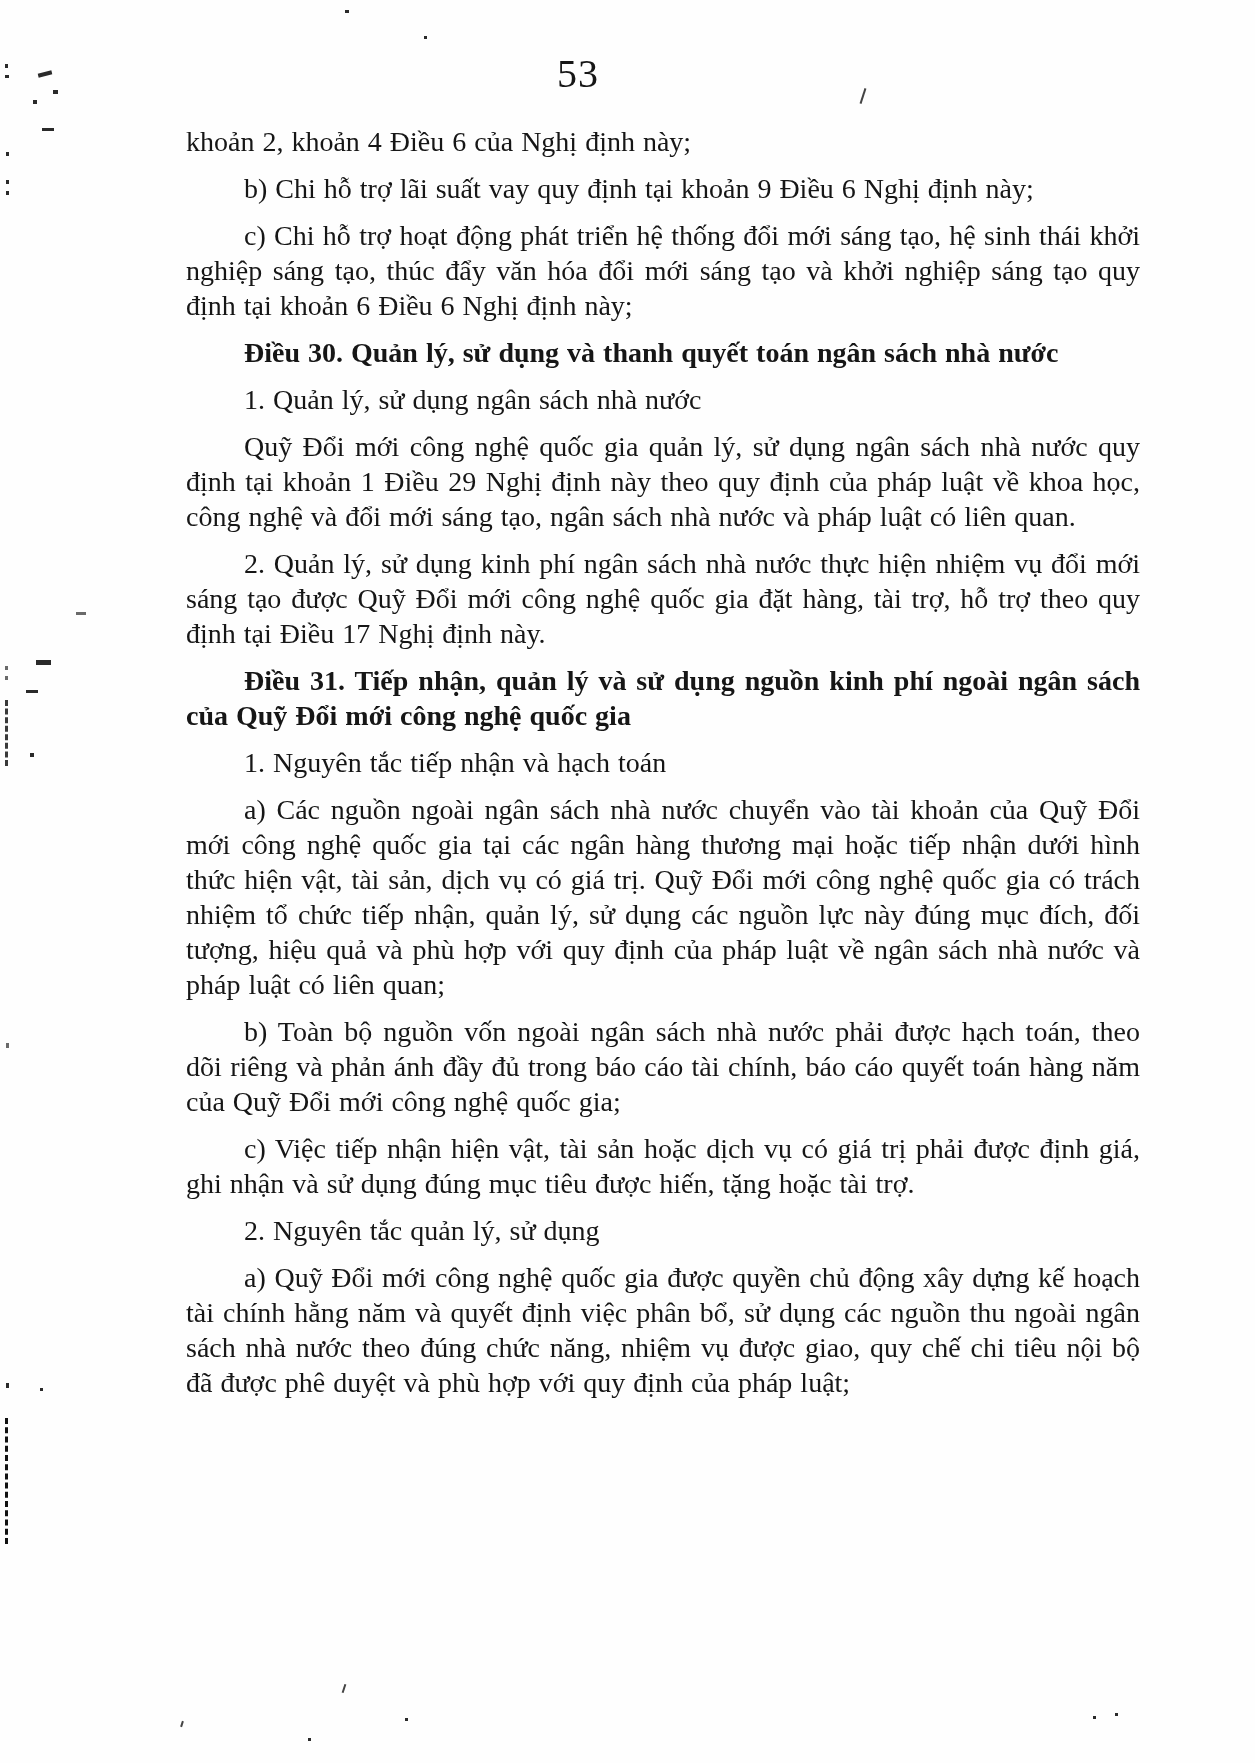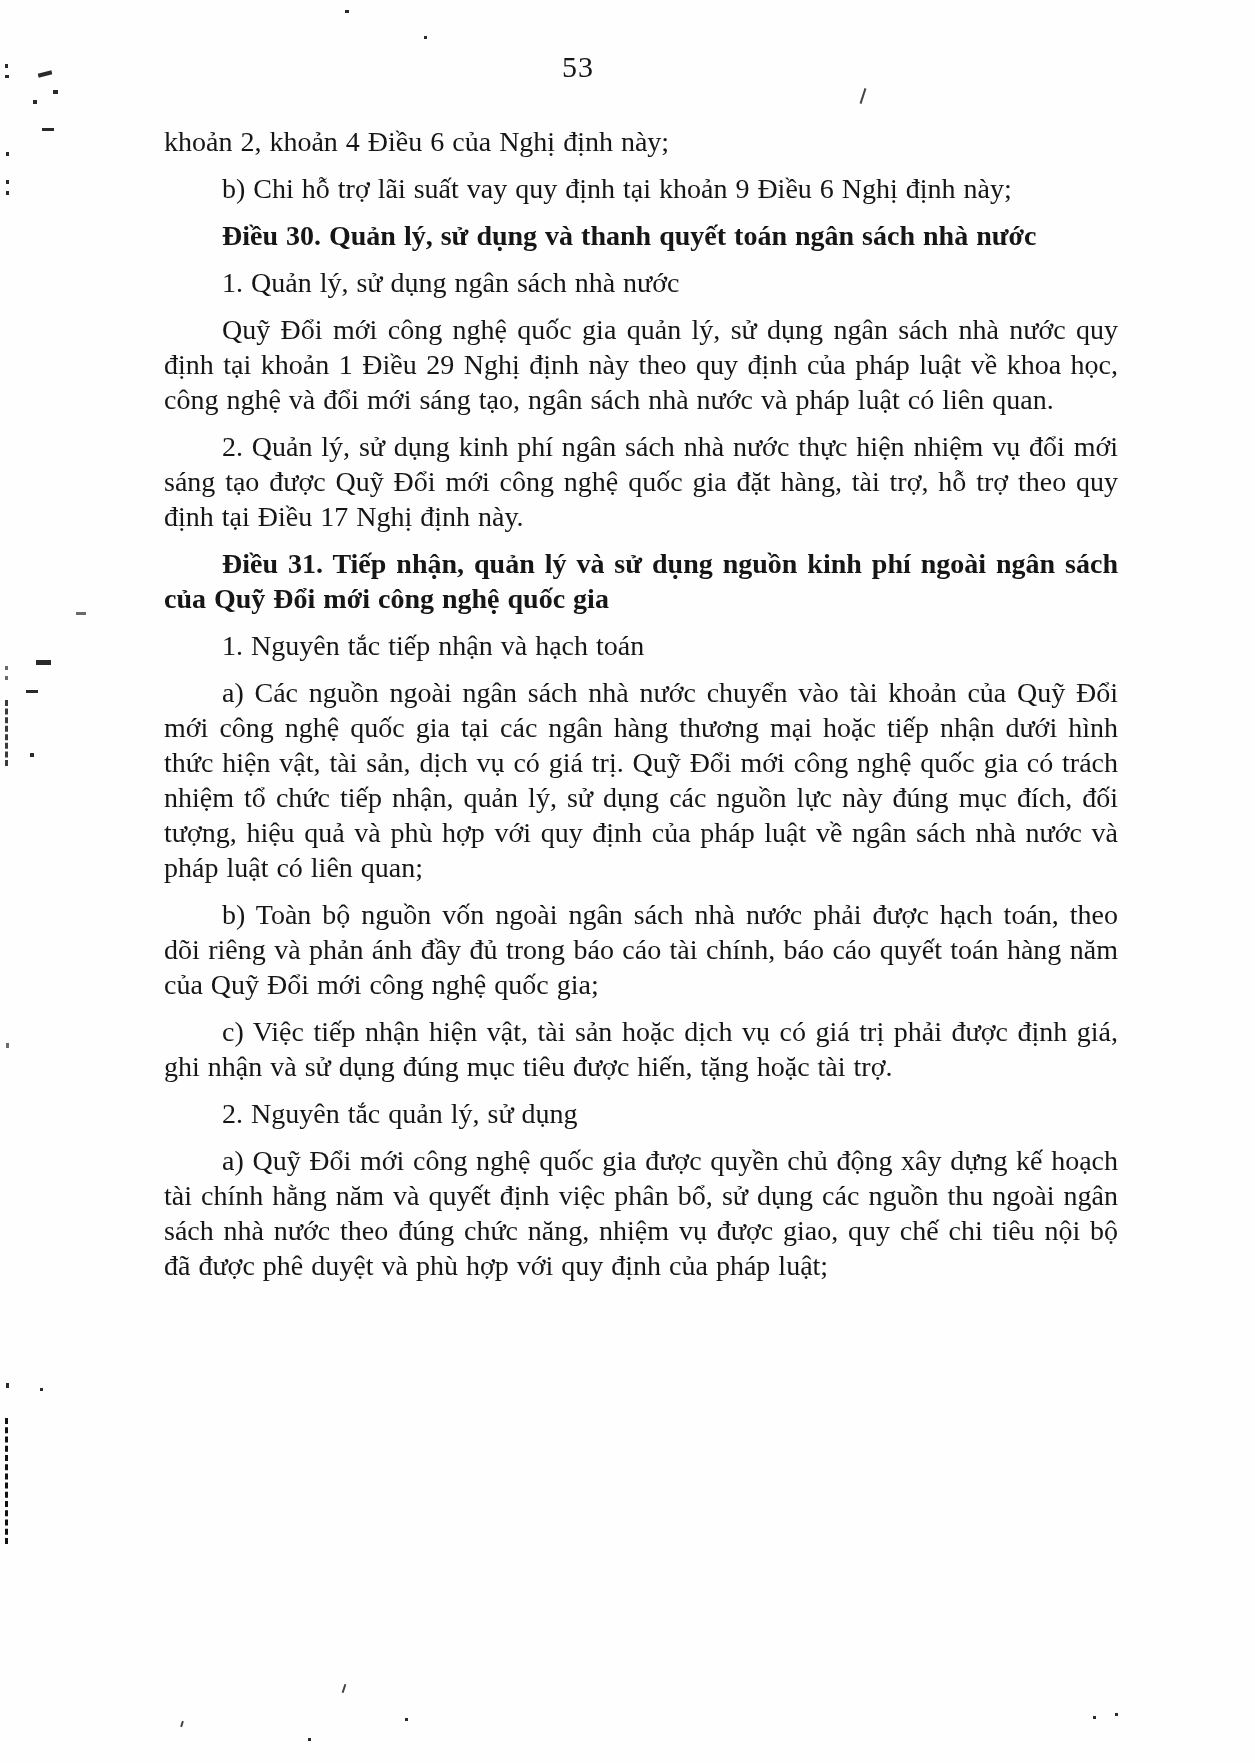--- a/index.html
+++ b/index.html
@@ -8,26 +8,26 @@
     background:#fefefe;
     position:relative;
     overflow:hidden;
     font-family:"Liberation Serif","DejaVu Serif",serif;
     color:#161616;
   }
   .page-number{
     position:absolute;
     top:50px;left:0;width:1156px;
     text-align:center;
-    font-size:30px;
+    font-size:40px;
     letter-spacing:1px;
   }
   .content{
     position:absolute;
-    top:124px;left:164px;width:954px;
+    top:124px;left:186px;width:954px;
   }
   .para{
     margin:0 0 12px 0;
     font-size:28px;
     line-height:35px;
     text-align:justify;
     word-spacing:1px;
   }
   .para.indent{text-indent:58px;}
   .para.heading{font-weight:bold;}
@@ -39,20 +39,21 @@
   .tilt{transform:rotate(-14deg);}
 </style>
 </head>
 <body>
 
 <div class="page">
   <div class="page-number">53</div>
   <div class="content">
       <p class="para body">khoản 2, khoản 4 Điều 6 của Nghị định này;</p>
       <p class="para body indent">b) Chi hỗ trợ lãi suất vay quy định tại khoản 9 Điều 6 Nghị định này;</p>
+      <p class="para body indent">c) Chi hỗ trợ hoạt động phát triển hệ thống đổi mới sáng tạo, hệ sinh thái khởi nghiệp sáng tạo, thúc đẩy văn hóa đổi mới sáng tạo và khởi nghiệp sáng tạo quy định tại khoản 6 Điều 6 Nghị định này;</p>
       <p class="para heading indent">Điều 30. Quản lý, sử dụng và thanh quyết toán ngân sách nhà nước</p>
       <p class="para body indent">1. Quản lý, sử dụng ngân sách nhà nước</p>
       <p class="para body indent">Quỹ Đổi mới công nghệ quốc gia quản lý, sử dụng ngân sách nhà nước quy định tại khoản 1 Điều 29 Nghị định này theo quy định của pháp luật về khoa học, công nghệ và đổi mới sáng tạo, ngân sách nhà nước và pháp luật có liên quan.</p>
       <p class="para body indent">2. Quản lý, sử dụng kinh phí ngân sách nhà nước thực hiện nhiệm vụ đổi mới sáng tạo được Quỹ Đổi mới công nghệ quốc gia đặt hàng, tài trợ, hỗ trợ theo quy định tại Điều 17 Nghị định này.</p>
       <p class="para heading indent">Điều 31. Tiếp nhận, quản lý và sử dụng nguồn kinh phí ngoài ngân sách của Quỹ Đổi mới công nghệ quốc gia</p>
       <p class="para body indent">1. Nguyên tắc tiếp nhận và hạch toán</p>
       <p class="para body indent">a) Các nguồn ngoài ngân sách nhà nước chuyển vào tài khoản của Quỹ Đổi mới công nghệ quốc gia tại các ngân hàng thương mại hoặc tiếp nhận dưới hình thức hiện vật, tài sản, dịch vụ có giá trị. Quỹ Đổi mới công nghệ quốc gia có trách nhiệm tổ chức tiếp nhận, quản lý, sử dụng các nguồn lực này đúng mục đích, đối tượng, hiệu quả và phù hợp với quy định của pháp luật về ngân sách nhà nước và pháp luật có liên quan;</p>
       <p class="para body indent">b) Toàn bộ nguồn vốn ngoài ngân sách nhà nước phải được hạch toán, theo dõi riêng và phản ánh đầy đủ trong báo cáo tài chính, báo cáo quyết toán hàng năm của Quỹ Đổi mới công nghệ quốc gia;</p>
       <p class="para body indent">c) Việc tiếp nhận hiện vật, tài sản hoặc dịch vụ có giá trị phải được định giá, ghi nhận và sử dụng đúng mục tiêu được hiến, tặng hoặc tài trợ.</p>
       <p class="para body indent">2. Nguyên tắc quản lý, sử dụng</p>

